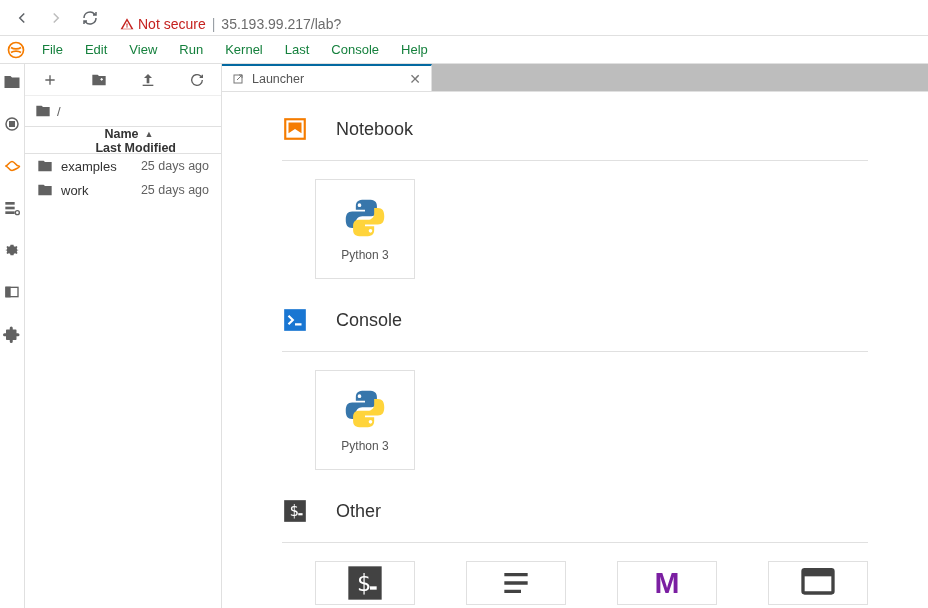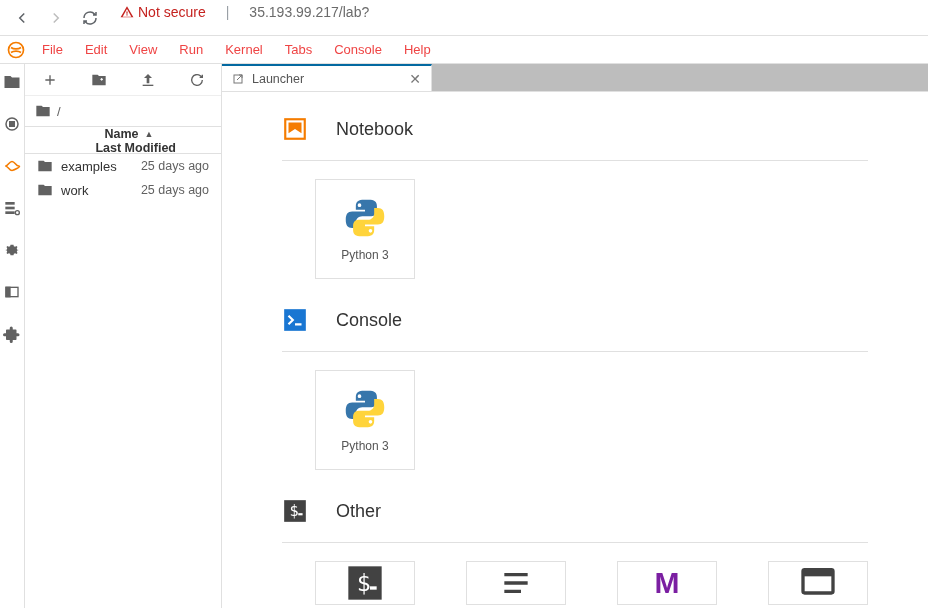--- a/index.html
+++ b/index.html
@@ -2,31 +2,31 @@
 <html><head>
 <meta charset="utf-8">
 <style>
 * { box-sizing: border-box; margin: 0; padding: 0; }
 body { font-family: -apple-system, BlinkMacSystemFont, "Segoe UI", Helvetica, Arial, sans-serif; font-size: 13px; color: #333; background: #fff; width: 928px; height: 608px; overflow: hidden; }
 
 
 .browser-bar { height: 36px; display: flex; align-items: center; padding: 0 8px; border-bottom: 1px solid #e0e0e0; background: #fff; gap: 6px; }
 .nav-btn { width: 28px; height: 28px; display: flex; align-items: center; justify-content: center; color: #5f6368; border-radius: 14px; }
 .nav-btn svg { width: 18px; height: 18px; }
-.addr { flex: 1; display: flex; align-items: flex-start; height: 28px; padding: 0 10px; color: #5f6368; gap: 20px; font-size: 14px; }
+.addr { flex: 1; display: flex; align-items: flex-end; height: 28px; padding: 0 10px; color: #5f6368; gap: 6px; font-size: 14px; }
 .addr .warn { display: flex; align-items: center; gap: 4px; color: #c5221f; }
 .addr .sep { color: #9aa0a6; }
 .addr .url { color: #6b6b6b; }
 
 
 .jp-top { height: 28px; display: flex; align-items: center; border-bottom: 1px solid #e0e0e0; }
 .jp-logo { width: 32px; display: flex; align-items: center; justify-content: center; }
 .jp-logo svg { width: 20px; height: 20px; }
 .menu { display: flex; gap: 2px; }
-.menu .mi { padding: 4px 10px; color: #ef4444; font-size: 13px; }
+.menu .mi { padding: 4px 10px; color: #15803d; font-size: 13px; }
 
 
 .main { display: flex; height: calc(608px - 36px - 28px); }
 .left-rail { width: 33px; border-right: 1px solid #e0e0e0; display: flex; flex-direction: column; align-items: center; padding-top: 6px; gap: 18px; }
 .left-rail .rail-btn { width: 24px; height: 24px; display: flex; align-items: center; justify-content: center; color: #616161; }
 .left-rail .rail-btn.active { color: #f57c00; }
 
 .file-panel { width: 302px; border-right: 1px solid #e0e0e0; display: flex; flex-direction: column; }
 .fb-toolbar { height: 32px; display: flex; align-items: center; justify-content: space-around; border-bottom: 1px solid #eee; color: #616161; }
 .fb-toolbar .tb { width: 20px; height: 20px; display: flex; align-items: center; justify-content: center; }
@@ -99,21 +99,21 @@
         <circle cx="12" cy="12" r="9" fill="none" stroke="#f57c00" stroke-width="2"></circle>
         <path d="M6 9a8 5 0 0 0 12 0M6 15a8 5 0 0 1 12 0" fill="none" stroke="#f57c00" stroke-width="2"></path>
       </svg>
   </div>
   <div class="menu">
     <div class="mi">File</div>
     <div class="mi">Edit</div>
     <div class="mi">View</div>
     <div class="mi">Run</div>
     <div class="mi">Kernel</div>
-    <div class="mi">Tabs</div>
+    <div class="mi">Last</div>
     <div class="mi">Console</div>
     <div class="mi">Help</div>
   </div>
 </div>
 
 <div class="main">
 
   <div class="left-rail">
     <div class="rail-btn">
       <svg width="18" height="18" viewBox="0 0 24 24" fill="currentColor">

